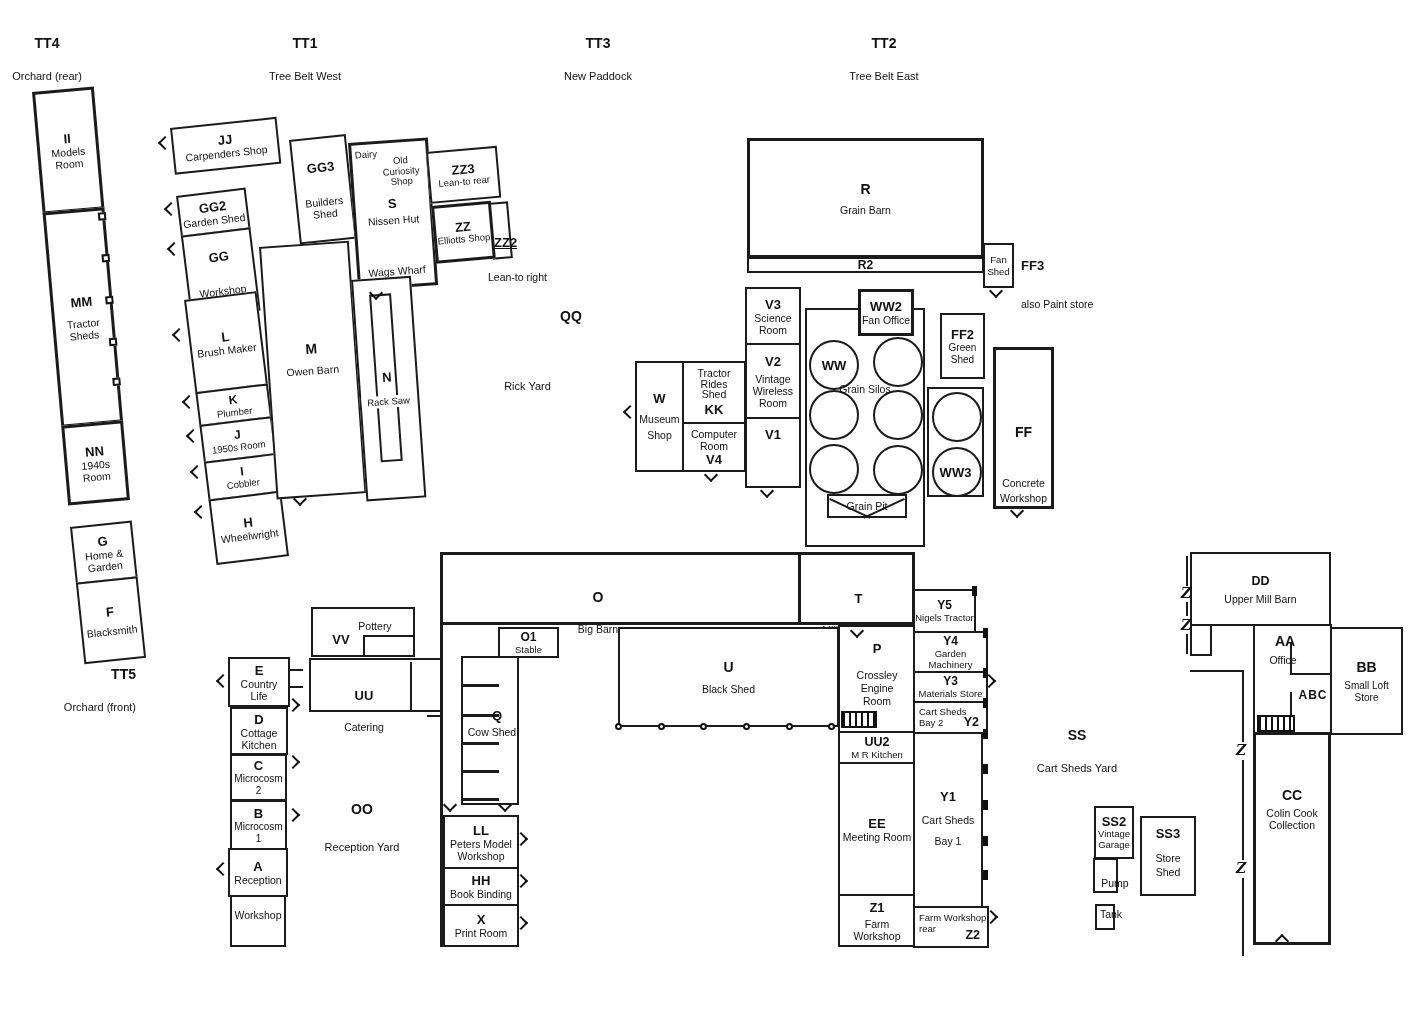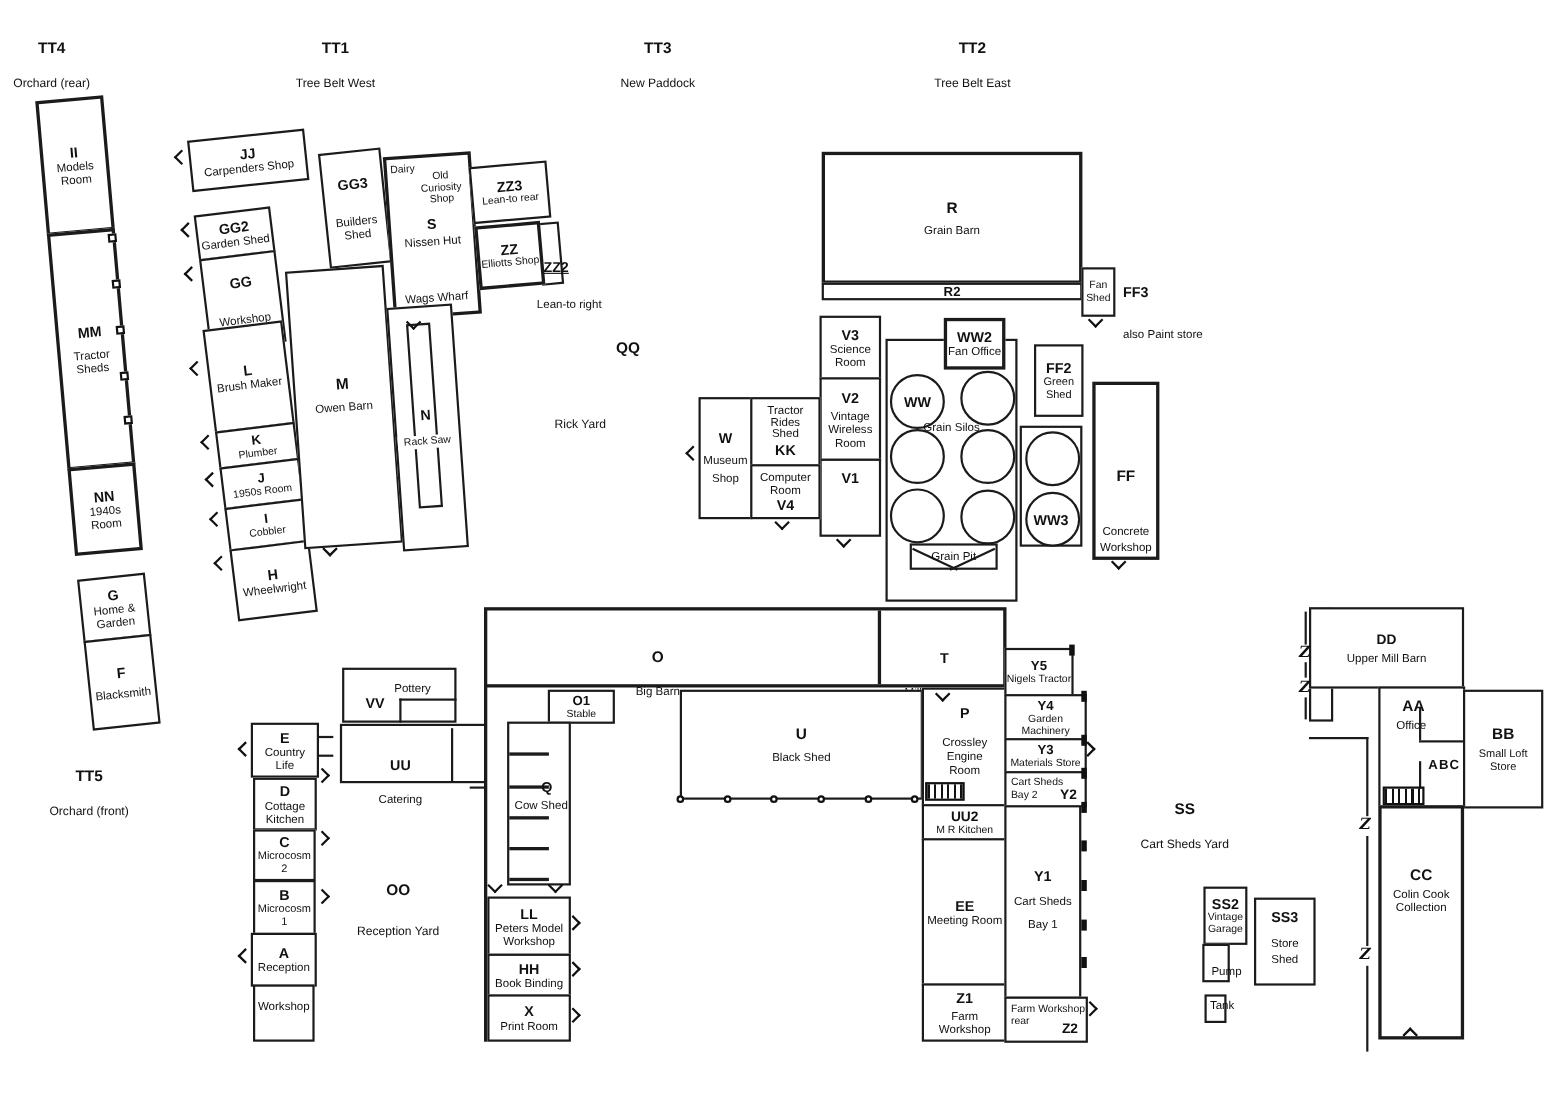--- a/index.html
+++ b/index.html
@@ -46,21 +46,21 @@
     <div class="area-name">Tree Belt West</div>
   </div>
   <div class="lbl" style="left:553px;top:17px;width:90px">
     <div class="area-code">TT3</div>
     <div class="area-name">New Paddock</div>
   </div>
   <div class="lbl" style="left:839px;top:17px;width:90px">
     <div class="area-code">TT2</div>
     <div class="area-name">Tree Belt East</div>
   </div>
-  <div class="lbl" style="left:26px;top:679px;width:110px;text-align:center">
+  <div class="lbl" style="left:26px;top:648px;width:110px;text-align:right">
     <div class="area-code">TT5</div>
     <div class="area-name">Orchard (front)</div>
   </div>
   <div class="lbl area-code" style="left:548px;top:308px;width:46px">QQ</div>
   <div class="lbl area-name" style="left:485px;top:380px;width:85px">Rick Yard</div>
   <div class="lbl" style="left:312px;top:783px;width:100px">
     <div class="area-code">OO</div>
     <div class="area-name" style="margin-top:5px">Reception Yard</div>
   </div>
   <div class="lbl" style="left:1016px;top:709px;width:122px">

